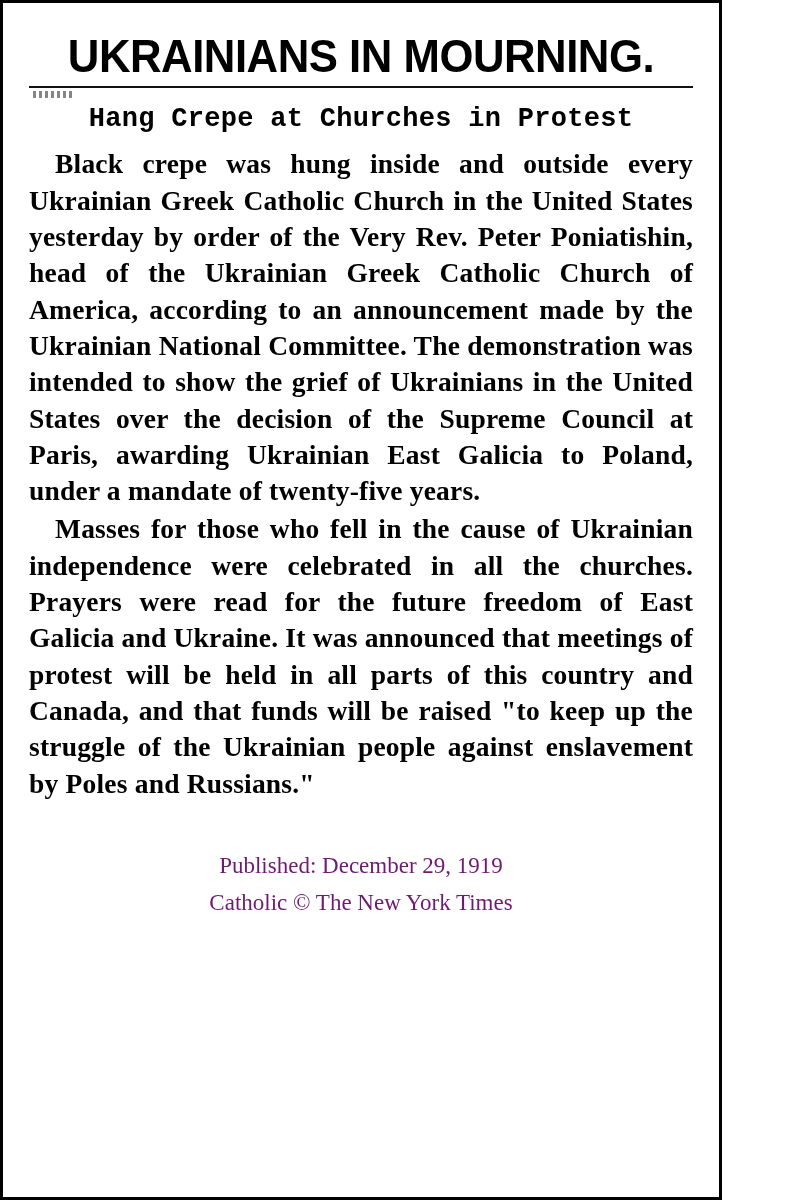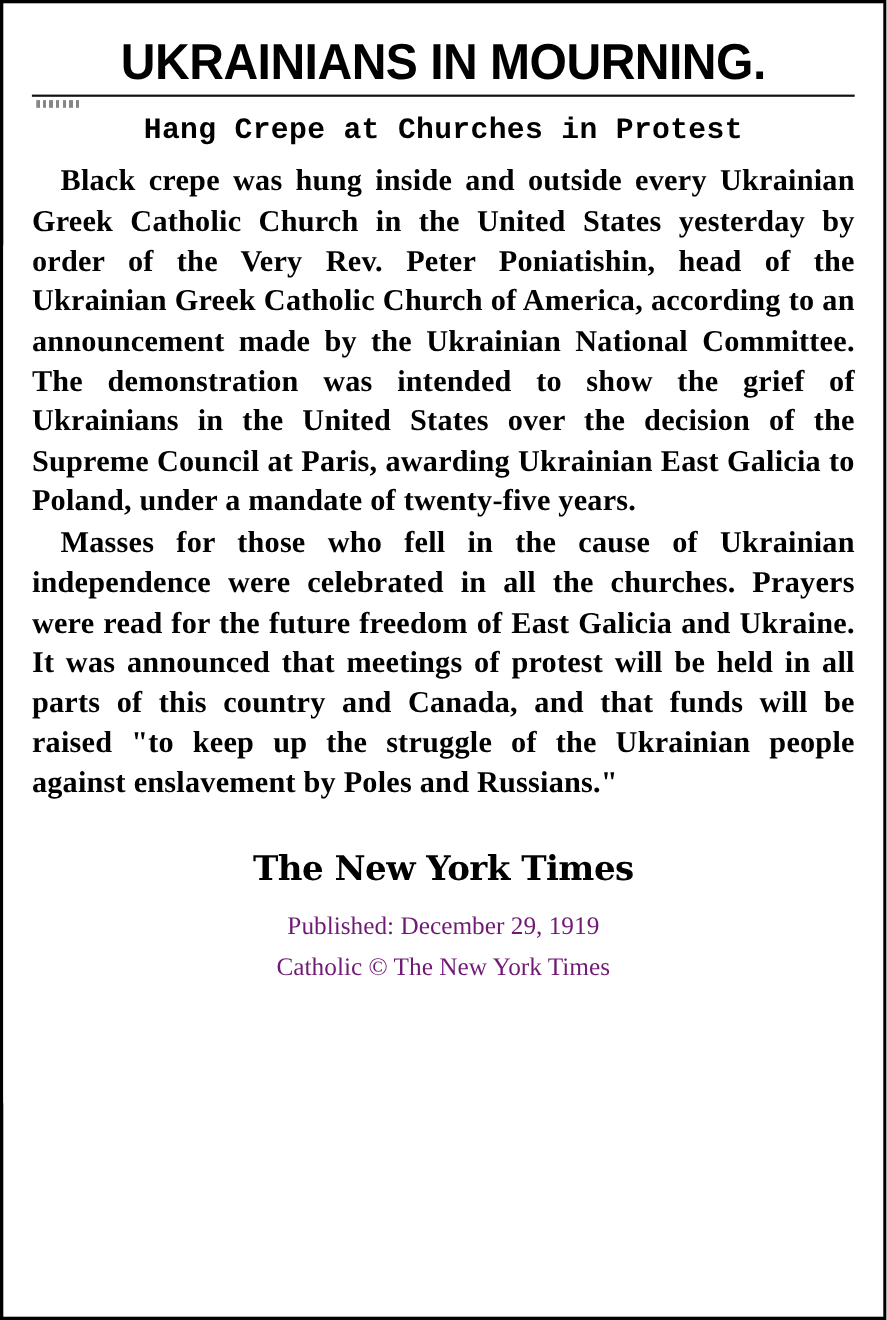--- a/index.html
+++ b/index.html
@@ -9,21 +9,21 @@
   }
   body {
     width: 806px;
     height: 1200px;
     font-family: "Liberation Serif", serif;
     color: #000000;
     overflow: hidden;
   }
   .page {
     position: relative;
-    width: 806px;
+    width: 722px;
     height: 1200px;
     box-sizing: border-box;
     border: 3px solid #000000;
     background: #ffffff;
     padding: 0;
   }
   .clipping {
     position: relative;
     padding: 30px 26px 0 26px;
   }
@@ -140,19 +140,18 @@
         <span>Black crepe was hung inside and outside every Ukrainian Greek Catholic Church in the United States yesterday by order of the Very Rev. Peter Poniatishin, head of the Ukrainian Greek Catholic Church of America, according to an announcement made by the Ukrainian National Committee. The demonstration was intended to show the grief of Ukrainians in the United States over the decision of the Supreme Council at Paris, awarding Ukrainian East Galicia to Poland, under a mandate of twenty-five years.</span>
       </p>
       <p class="para">
         <span>Masses for those who fell in the cause of Ukrainian independence were celebrated in all the churches. Prayers were read for the future freedom of East Galicia and Ukraine. It was announced that meetings of protest will be held in all parts of this country and Canada, and that funds will be raised "to keep up the struggle of the Ukrainian people against enslavement by Poles and Russians."</span>
       </p>
     </div>
 
     <div class="wear"></div>
 
     <div class="footer">
-      <div class="nyt-logo">The New York Times</div>
       <div class="pubinfo">Published: December 29, 1919</div>
       <div class="pubinfo">Catholic © The New York Times</div>
     </div>
 
   </div>
 </div>
 
 </body></html>

